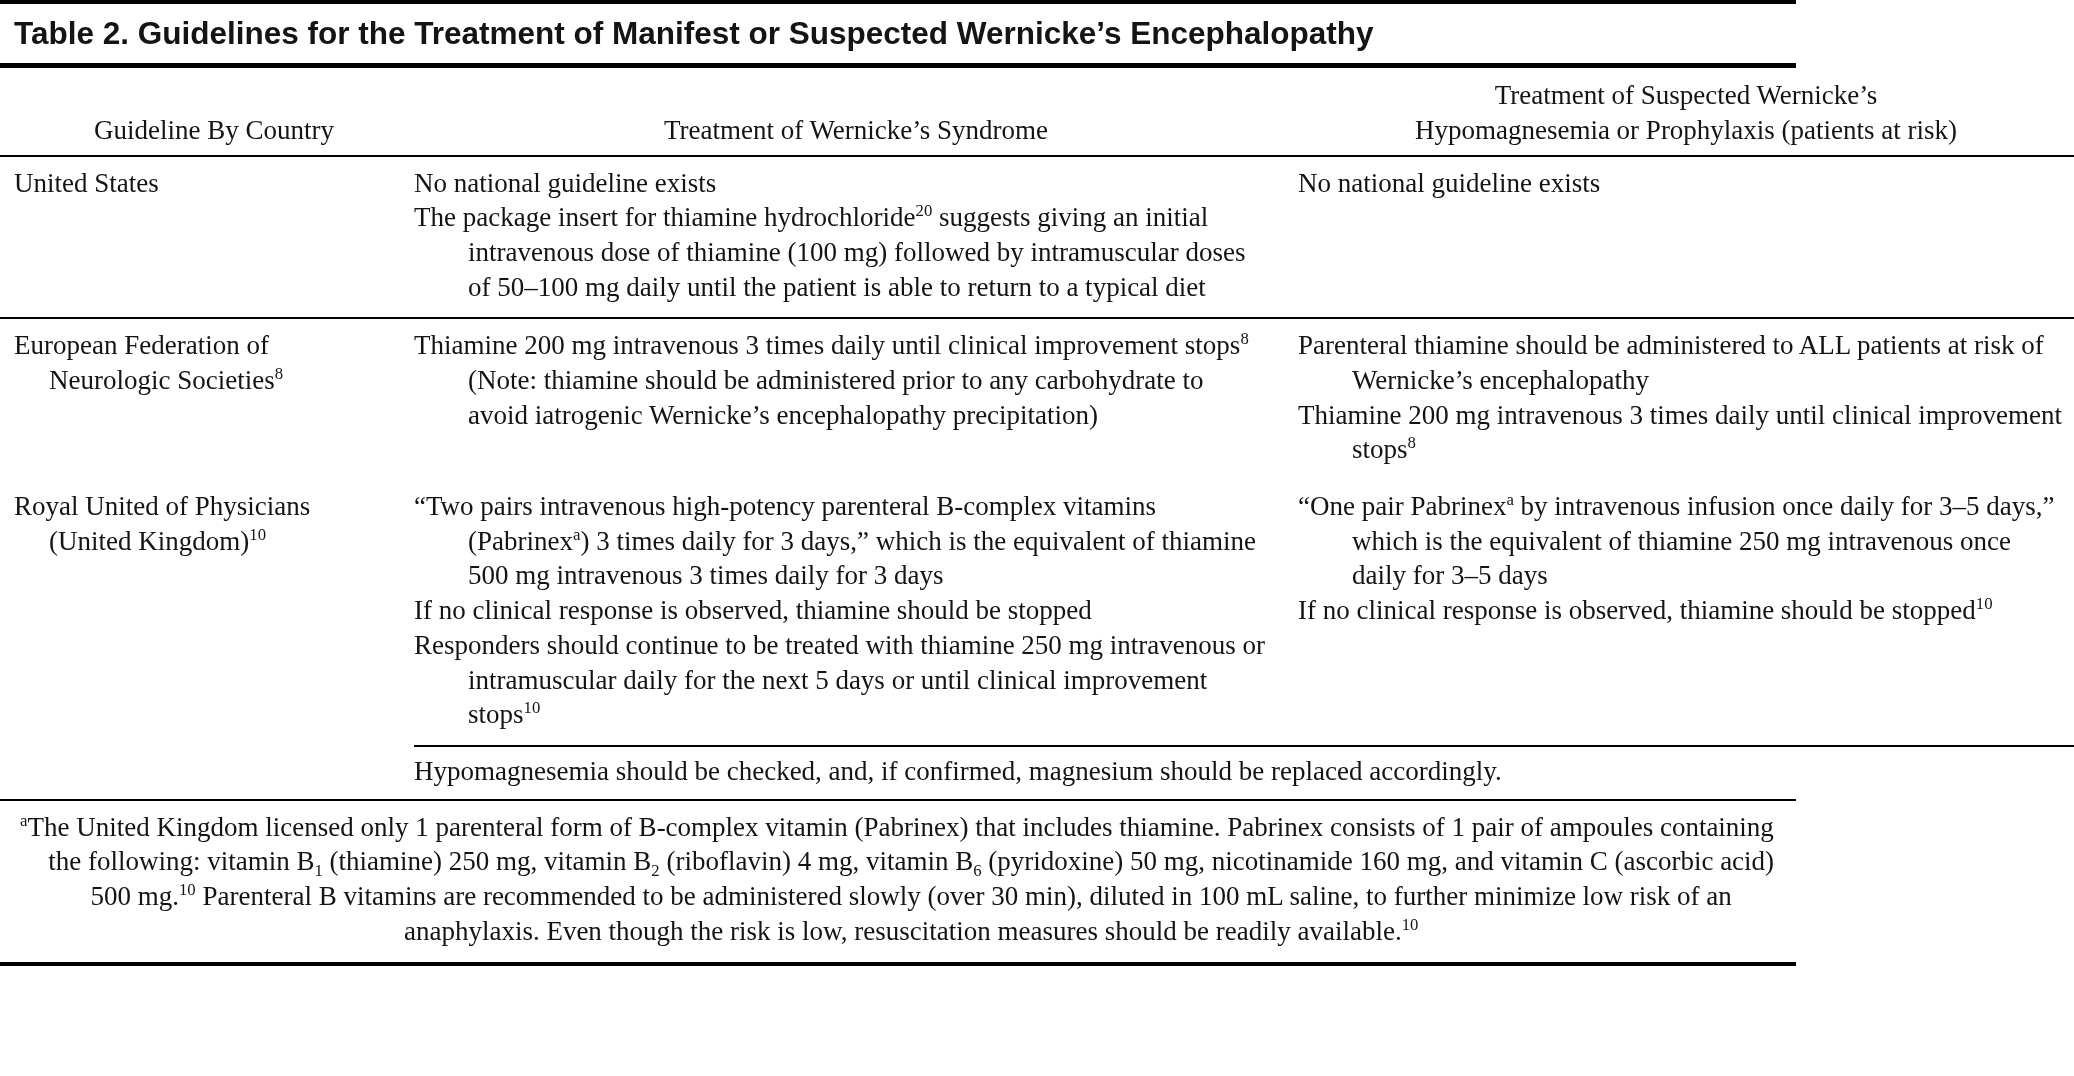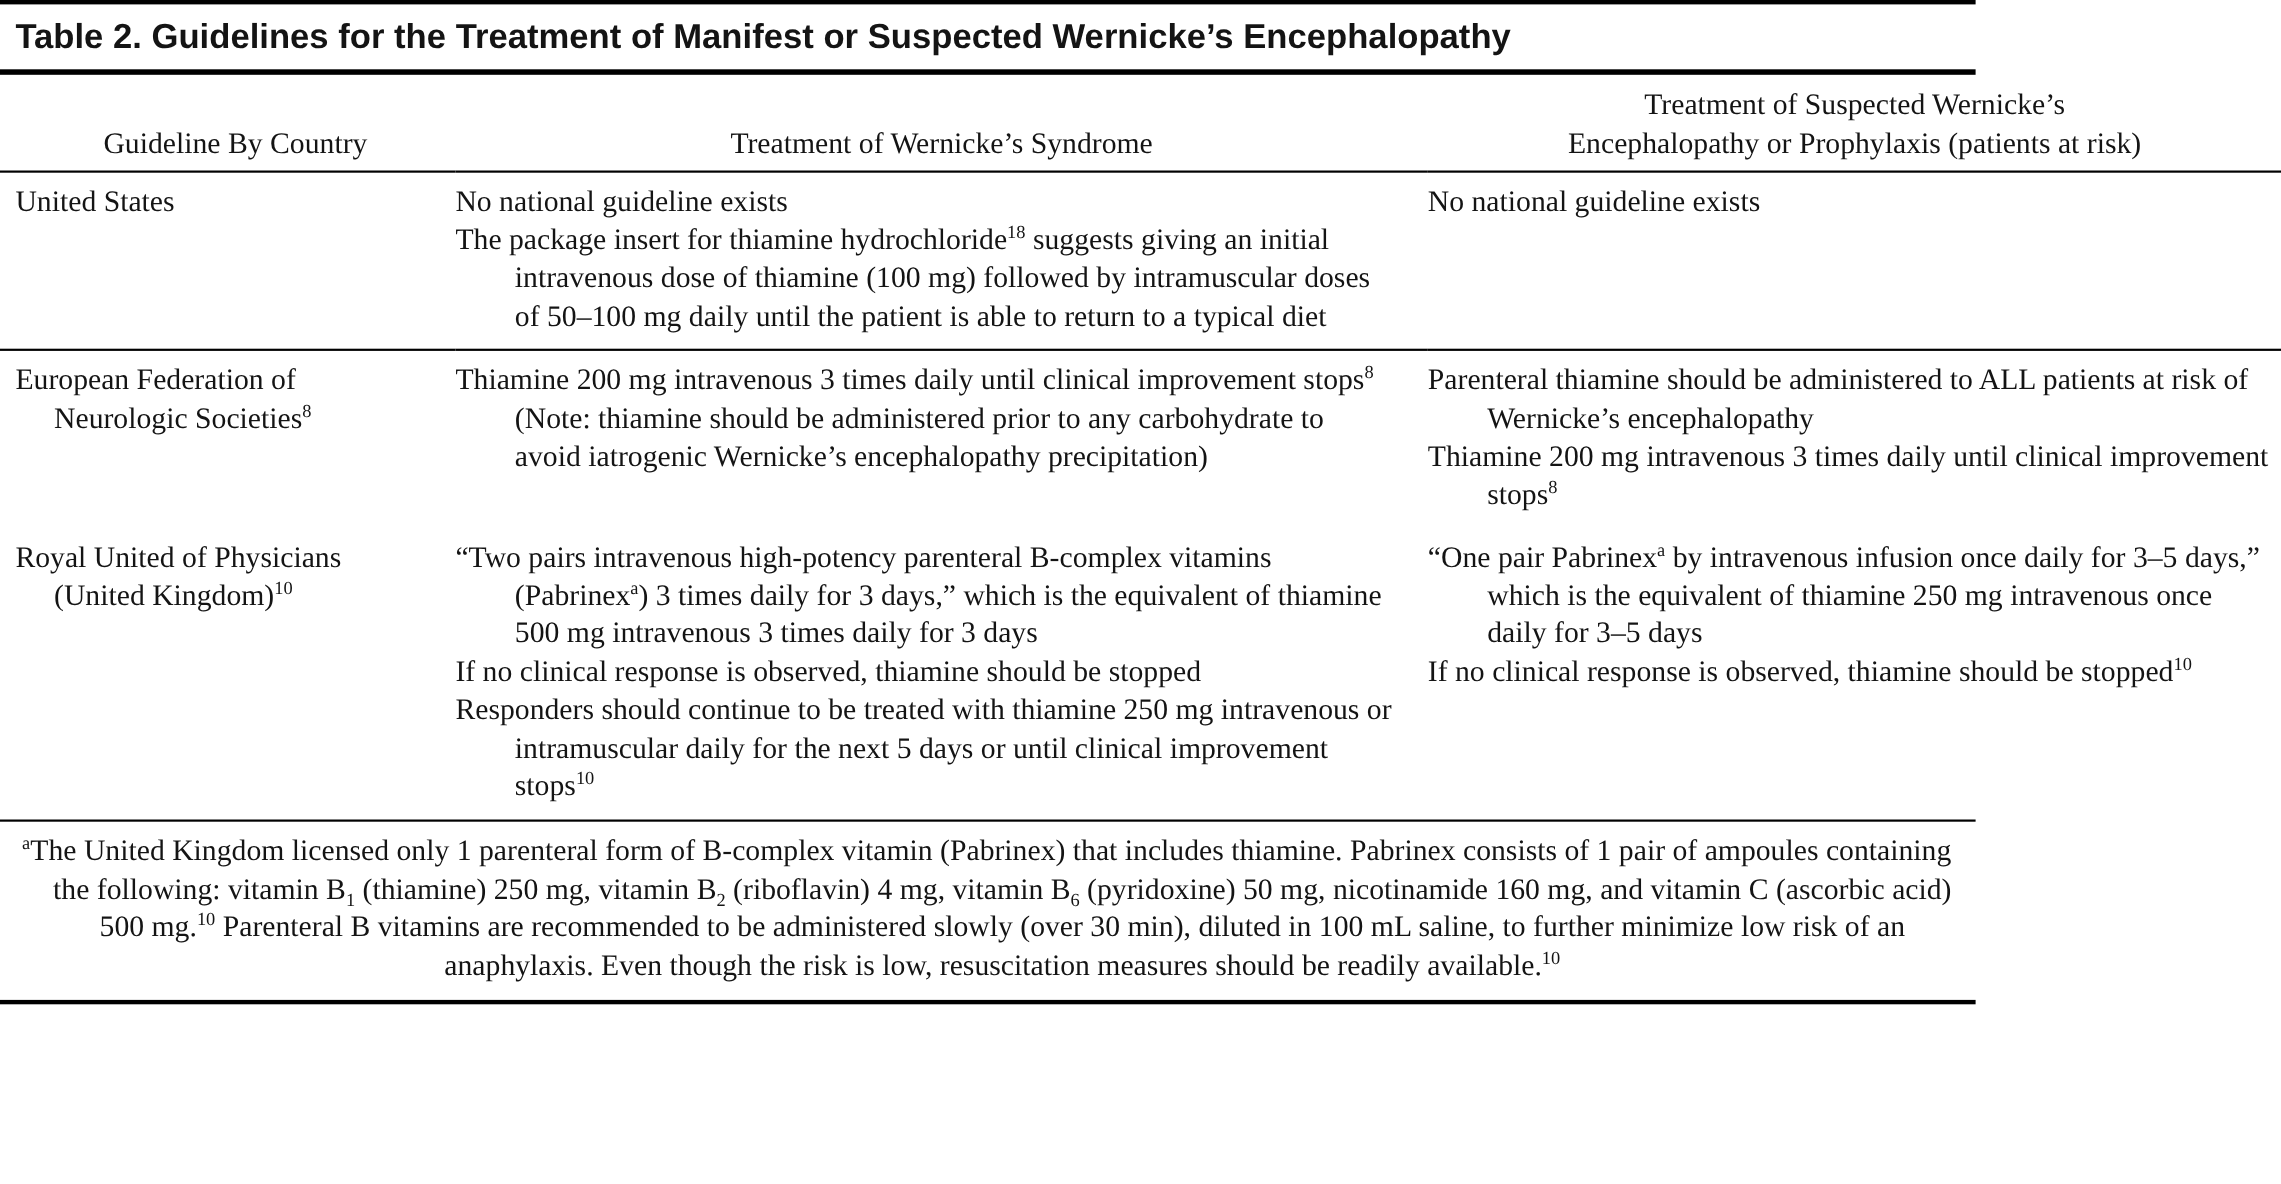--- a/index.html
+++ b/index.html
@@ -69,32 +69,32 @@
     <thead>
       <tr>
         <th class="col1">
             <div>Guideline By Country</div>
           </th>
         <th class="col2">
             <div>Treatment of Wernicke’s Syndrome</div>
           </th>
         <th class="col3">
             <div>Treatment of Suspected Wernicke’s</div>
-            <div>Encephalopathy or Prophylaxis (patients at risk)</div>
+            <div>Hypomagnesemia or Prophylaxis (patients at risk)</div>
           </th>
       </tr>
     </thead>
     <tbody id="rows">
         <tr class="rule-below">
           <td class="col1">
             <div class="cline">United States</div>
           </td>
           <td class="col2">
             <div class="para">No national guideline exists</div>
-            <div class="para">The package insert for thiamine hydrochloride<sup>18</sup> suggests giving an initial intravenous dose of thiamine (100 mg) followed by intramuscular doses of 50–100 mg daily until the patient is able to return to a typical diet</div>
+            <div class="para">The package insert for thiamine hydrochloride<sup>20</sup> suggests giving an initial intravenous dose of thiamine (100 mg) followed by intramuscular doses of 50–100 mg daily until the patient is able to return to a typical diet</div>
           </td>
           <td class="col3">
             <div class="para">No national guideline exists</div>
           </td>
         </tr>
         <tr>
           <td class="col1">
             <div class="cline">European Federation of</div>
             <div class="cline cont">Neurologic Societies<sup>8</sup></div>
           </td>
@@ -114,19 +114,23 @@
           <td class="col2">
             <div class="para">“Two pairs intravenous high-potency parenteral B-complex vitamins (Pabrinex<sup>a</sup>) 3 times daily for 3 days,” which is the equivalent of thiamine 500 mg intravenous 3 times daily for 3 days</div>
             <div class="para">If no clinical response is observed, thiamine should be stopped</div>
             <div class="para">Responders should continue to be treated with thiamine 250 mg intravenous or intramuscular daily for the next 5 days or until clinical improvement stops<sup>10</sup></div>
           </td>
           <td class="col3">
             <div class="para">“One pair Pabrinex<sup>a</sup> by intravenous infusion once daily for 3–5 days,” which is the equivalent of thiamine 250 mg intravenous once daily for 3–5 days</div>
             <div class="para">If no clinical response is observed, thiamine should be stopped<sup>10</sup></div>
           </td>
         </tr>
+        <tr>
+          <td class="note-left"></td>
+          <td class="note-cell" colspan="2">Hypomagnesemia should be checked, and, if confirmed, magnesium should be replaced accordingly.</td>
+        </tr>
       </tbody>
   </table>
 
   <div class="footnote">
     <div class="footnote-text"><sup>a</sup>The United Kingdom licensed only 1 parenteral form of B-complex vitamin (Pabrinex) that includes thiamine. Pabrinex consists of 1 pair of ampoules containing the following: vitamin B<sub>1</sub> (thiamine) 250 mg, vitamin B<sub>2</sub> (riboflavin) 4 mg, vitamin B<sub>6</sub> (pyridoxine) 50 mg, nicotinamide 160 mg, and vitamin C (ascorbic acid) 500 mg.<sup>10</sup> Parenteral B vitamins are recommended to be administered slowly (over 30 min), diluted in 100 mL saline, to further minimize low risk of an anaphylaxis. Even though the risk is low, resuscitation measures should be readily available.<sup>10</sup></div>
   </div>
 </div>
 
 </body></html>

